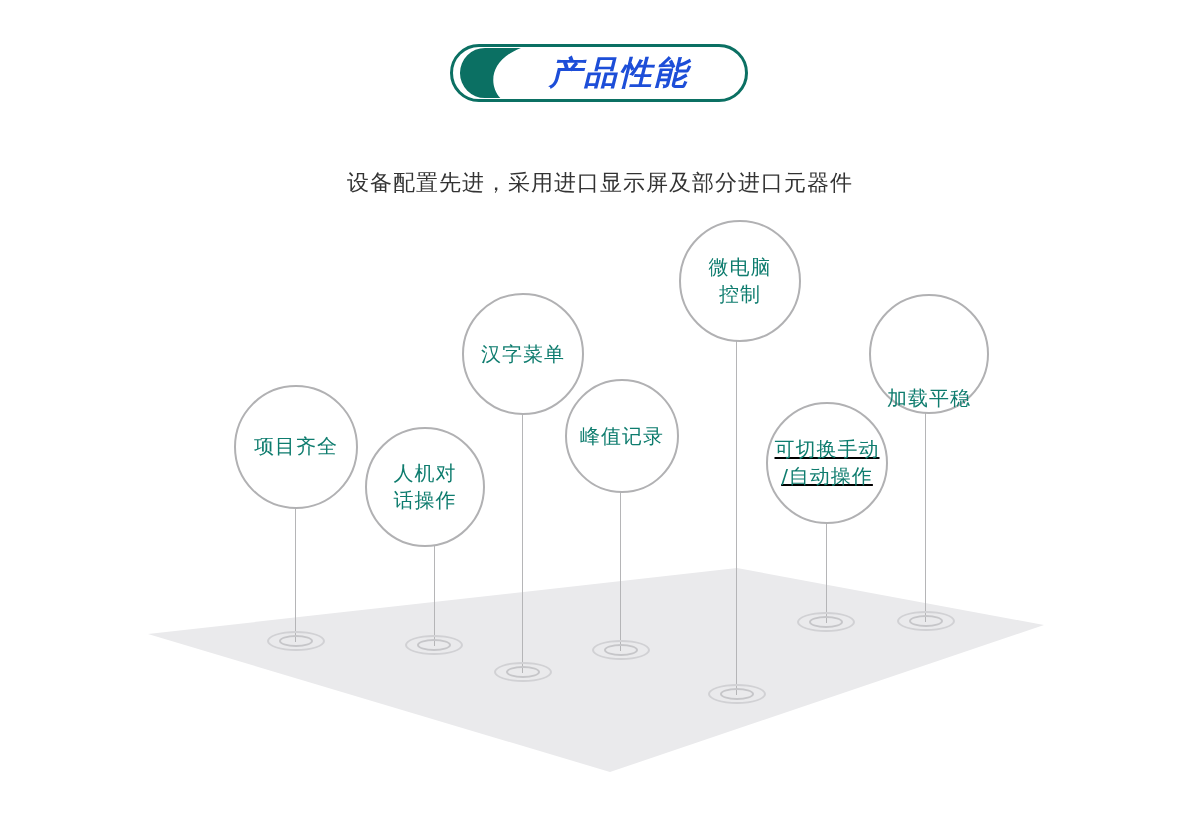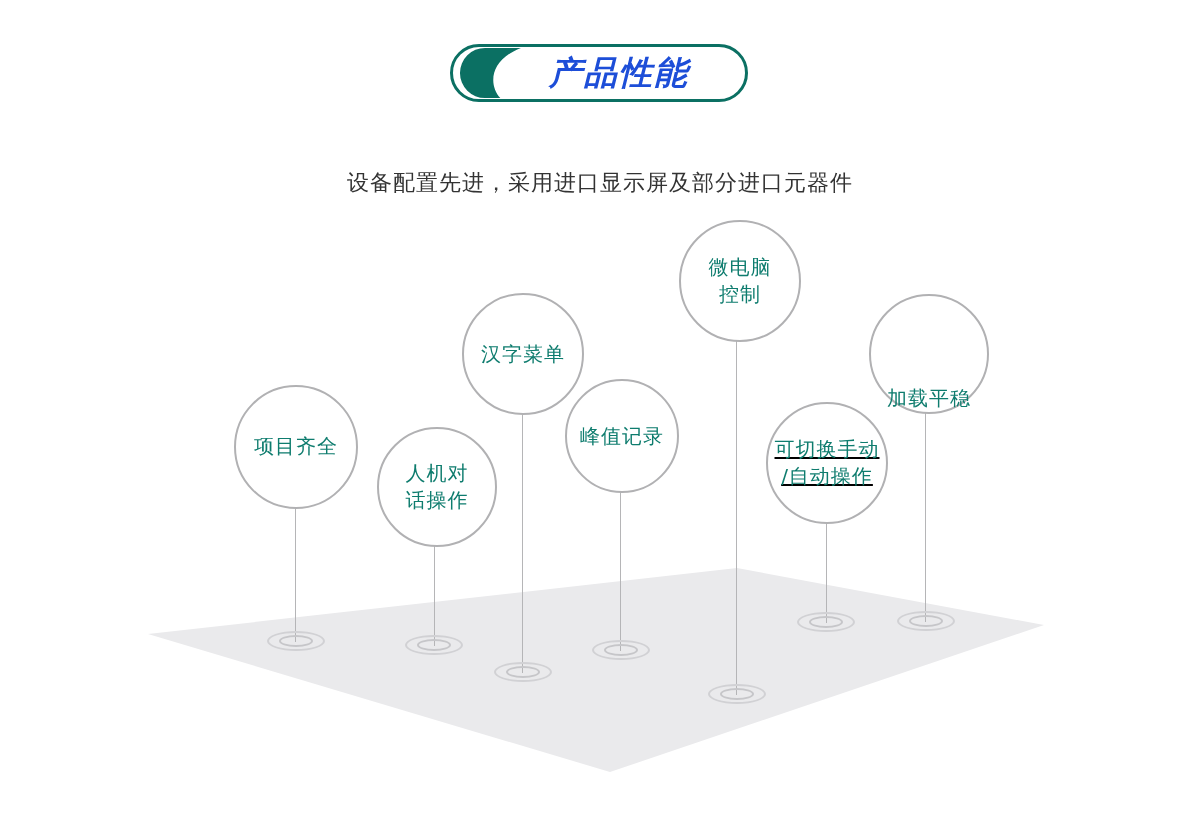--- a/index.html
+++ b/index.html
@@ -110,21 +110,21 @@
 
   .b0 { left: 296px; top: 641px; }
   .b1 { left: 434px; top: 645px; }
   .b2 { left: 523px; top: 672px; }
   .b3 { left: 621px; top: 650px; }
   .b4 { left: 737px; top: 694px; }
   .b5 { left: 826px; top: 622px; }
   .b6 { left: 926px; top: 621px; }
 
   .c0 { left: 234px; top: 385px; width: 124px; height: 124px; font-family: Liberation Mono, monospace; }
-  .c1 { left: 377px; top: 427px; width: 120px; height: 120px; text-align: center; }
+  .c1 { left: 365px; top: 427px; width: 120px; height: 120px; text-align: center; }
   .c2 { left: 462px; top: 293px; width: 122px; height: 122px; }
   .c3 { left: 565px; top: 379px; width: 114px; height: 114px; }
   .c4 { left: 679px; top: 220px; width: 122px; height: 122px; text-align: center; }
   .c5 { left: 766px; top: 402px; width: 122px; height: 122px; text-decoration: underline; }
   .c6 { left: 869px; top: 294px; width: 120px; height: 120px; align-items: flex-end; }
 </style>
 </head>
 <body>
 
 <div class="canvas">

